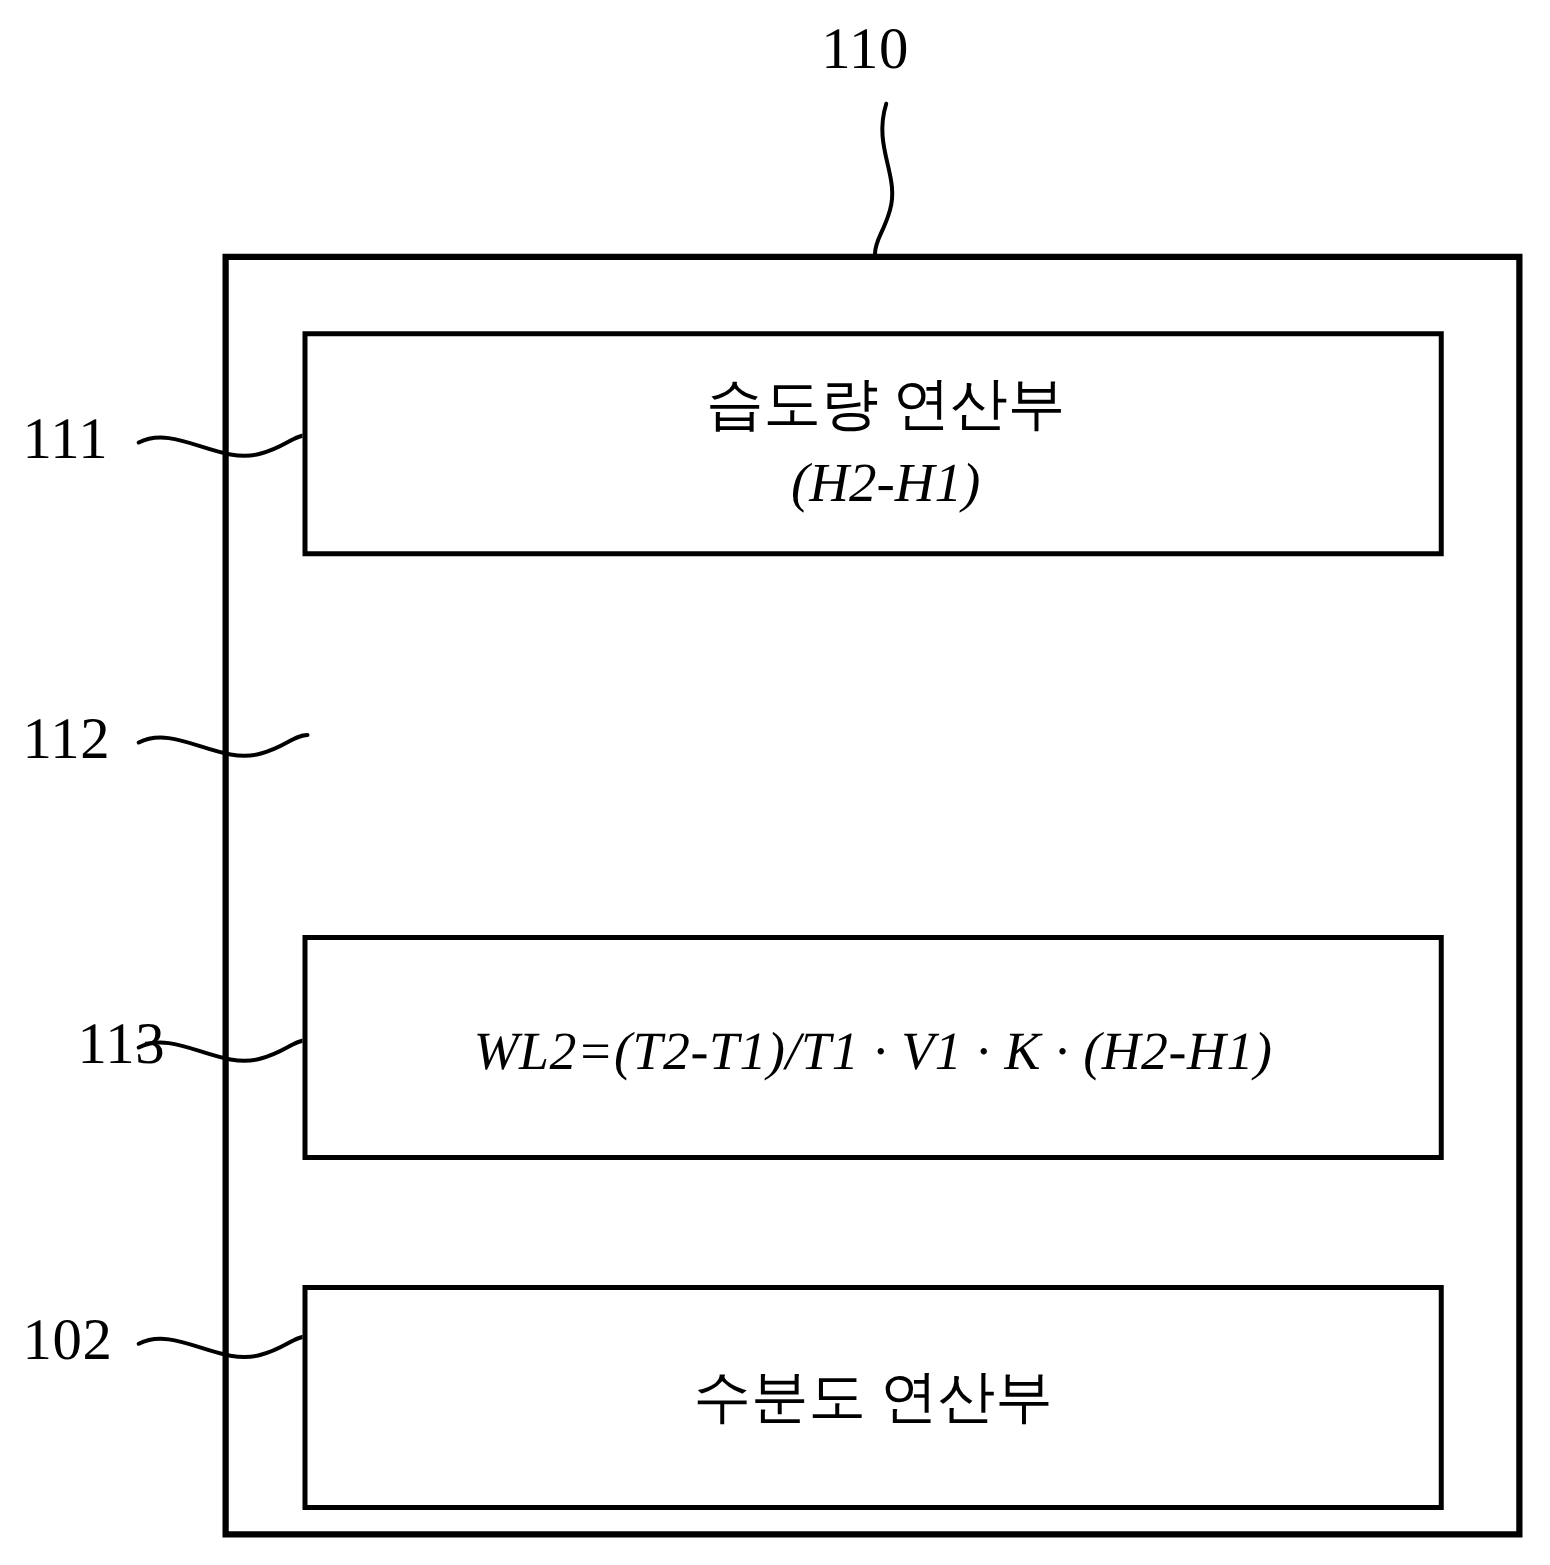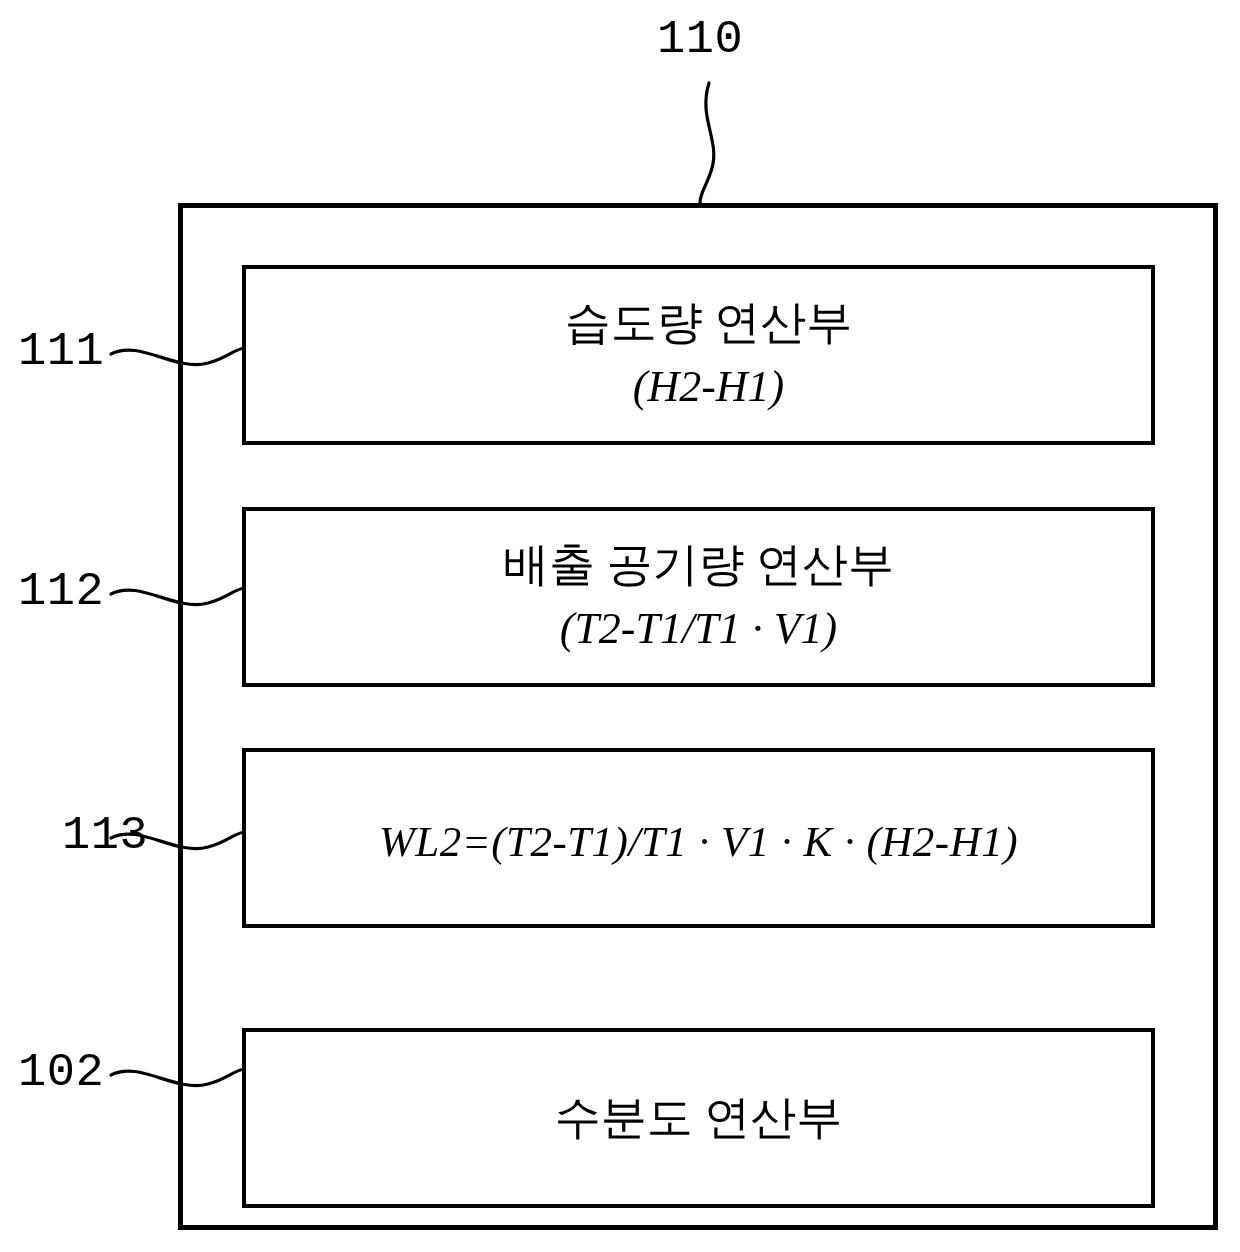--- a/index.html
+++ b/index.html
@@ -15,21 +15,21 @@
   #figure-root {
     position: relative;
     width: 1240px;
     height: 1252px;
     background: #ffffff;
     overflow: hidden;
   }
   
   .ref-label {
     position: absolute;
-    font-family: Liberation Mono, monospace;
+    font-family: Liberation Serif, serif;
     font-size: 47px;
     line-height: 1;
     color: #000000;
     white-space: nowrap;
     letter-spacing: 0.5px;
   }
   #ref-110 {
     left: 657px;
     top: 16px;
   }
@@ -130,24 +130,20 @@
     <path d="M 111 594 C 140 579, 175 612, 208 603 C 228 598, 235 588, 246 588"></path>
     <path d="M 111 838 C 140 823, 175 856, 208 847 C 228 842, 235 832, 246 832"></path>
     <path d="M 111 1075 C 140 1060, 175 1093, 208 1084 C 228 1079, 235 1069, 246 1069"></path>
   </svg>
 
   <div class="module-box" id="module-111">
     <div class="module-title">습도량 연산부</div>
     <div class="module-formula">(H2-H1)</div>
   </div>
 
-  <div class="module-box" id="module-112">
-    <div class="module-title">배출 공기량 연산부</div>
-    <div class="module-formula">(T2-T1/T1 · V1)</div>
-  </div>
 
   <div class="module-box" id="module-113">
     <div class="module-formula wide">WL2=(T2-T1)/T1 · V1 · K · (H2-H1)</div>
   </div>
 
   <div class="module-box" id="module-114">
     <div class="module-title">수분도 연산부</div>
   </div>
 
 </div>

